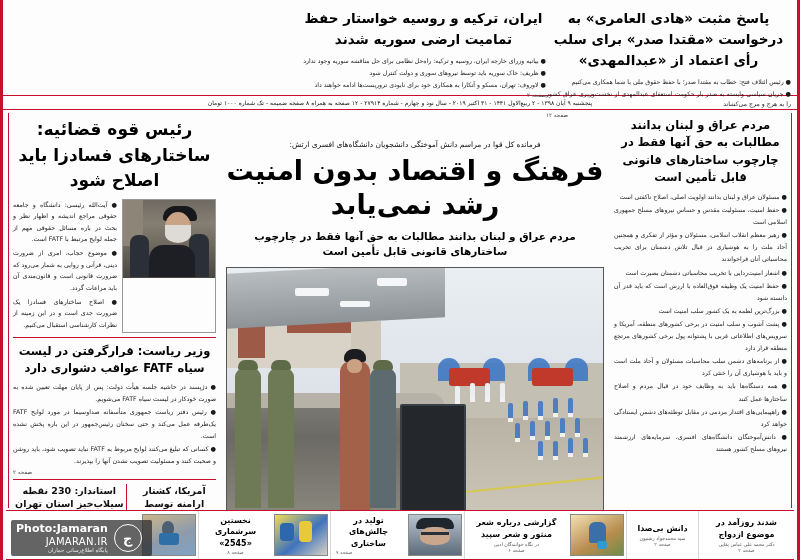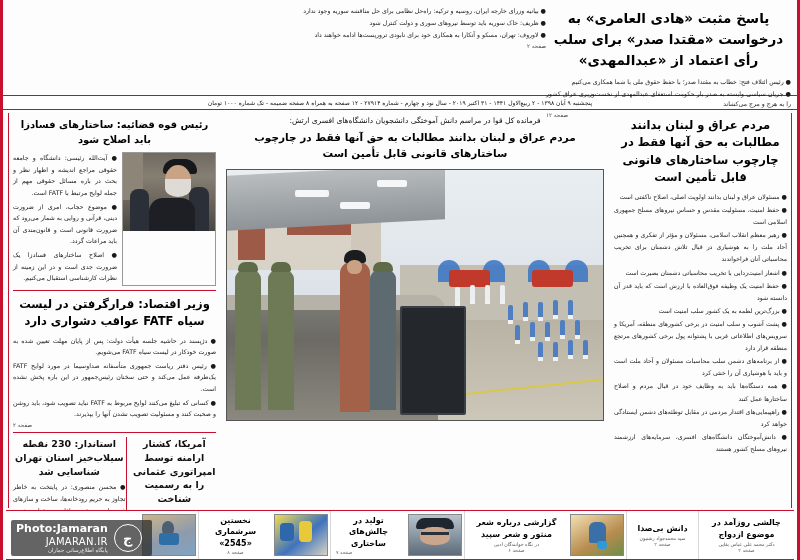--- a/index.html
+++ b/index.html
@@ -48,25 +48,25 @@
     border-top:1.2px solid #c8102e;border-bottom:1.2px solid #c8102e;
     height:13px;display:flex;align-items:center;justify-content:center;
     background:#fff;
   }
   .datebar span{font-size:6px;letter-spacing:.1px;color:#111;white-space:nowrap;}
   
   .body-grid{
     display:flex;height:398px;box-sizing:border-box;padding:3px 5px 0 5px;
   }
   .col-left{width:212px;flex:0 0 212px;border-left:1px solid #c8102e;padding:0 4px;box-sizing:border-box;}
-  .col-center{flex:1 1 auto;padding:0 6px;box-sizing:border-box;}
+  .col-center{flex:1 1 auto;padding:0 6px;box-sizing:border-box;margin-top:24px;}
   .col-right{width:182px;flex:0 0 182px;border-right:1px solid #c8102e;padding:0 4px;box-sizing:border-box;}
   
   .lead-hl{
-    font-size:10px;font-weight:bold;text-align:center;line-height:1.5;
+    font-size:17px;font-weight:bold;text-align:center;line-height:1.5;
     margin:4px 0 5px 0;color:#000;
   }
   .hl-rule{border-top:1px solid #c8102e;margin:4px 0;}
   .photo-box{
     border:1px solid #999;overflow:hidden;position:relative;
   }
   .judge-photo{
     width:100%;height:78px;display:block;
     background:linear-gradient(180deg,#6f6a62 0%,#857e72 30%,#4b4741 100%);
     position:relative;
@@ -196,20 +196,21 @@
       <div class="mast-head-title">پاسخ مثبت «هادی العامری» به درخواست «مقتدا صدر» برای سلب رأی اعتماد از «عبدالمهدی»</div>
       <div class="mast-bullets">
         <div>● رئیس ائتلاف فتح: خطاب به مقتدا صدر؛ با حفظ حقوق ملی با شما همکاری می‌کنیم</div>
         <div>● جریان سیاسی وابسته به صدر بار حکومت استعفای عبدالمهدی از نخست‌وزیری عراق کشور را به هرج و مرج می‌کشاند</div>
       </div>
       <div class="pageref left">صفحه ۱۲</div>
     </div>
 
 
     <div class="mast-side">
+      <div class="mast-head-title">ایران، ترکیه و روسیه خواستار حفظ تمامیت ارضی سوریه شدند</div>
       <div class="mast-bullets">
         <div>● بیانیه وزرای خارجه ایران، روسیه و ترکیه: راه‌حل نظامی برای حل مناقشه سوریه وجود ندارد</div>
         <div>● ظریف: خاک سوریه باید توسط نیروهای سوری و دولت کنترل شود</div>
         <div>● لاوروف: تهران، مسکو و آنکارا به همکاری خود برای نابودی تروریست‌ها ادامه خواهند داد</div>
       </div>
       <div class="pageref">صفحه ۲</div>
     </div>
   </div>
 
   <div class="datebar">
@@ -230,20 +231,21 @@
         <div>● پشت آشوب و سلب امنیت در برخی کشورهای منطقه، آمریکا و سرویس‌های اطلاعاتی غربی با پشتوانه پول برخی کشورهای مرتجع منطقه قرار دارد</div>
         <div>● از برنامه‌های دشمن سلب محاسبات مسئولان و آحاد ملت است و باید با هوشیاری آن را خنثی کرد</div>
         <div>● همه دستگاه‌ها باید به وظایف خود در قبال مردم و اصلاح ساختارها عمل کنند</div>
         <div>● راهپیمایی‌های اقتدار مردمی در مقابل توطئه‌های دشمن ایستادگی خواهد کرد</div>
         <div>● دانش‌آموختگان دانشگاه‌های افسری، سرمایه‌های ارزشمند نیروهای مسلح کشور هستند</div>
       </div>
     </div>
 
     <div class="col-center">
       <div class="kicker">فرمانده کل قوا در مراسم دانش آموختگی دانشجویان دانشگاه‌های افسری ارتش:</div>
+      <div class="main-hl">فرهنگ و اقتصاد بدون امنیت رشد نمی‌یابد</div>
       <div class="main-sub">مردم عراق و لبنان بدانند مطالبات به حق آنها فقط در چارچوب ساختارهای قانونی قابل تأمین است</div>
 
       <div class="main-photo">
         <div class="sky"></div>
         <div class="wall"></div>
         <div class="brick1"></div>
         <div class="brick2"></div>
         <div class="pillar"></div>
         <div class="canopy"></div>
         <div class="lightbar" style="top:8%;left:18%;width:9%;height:3%;"></div>
@@ -321,21 +323,21 @@
             <p>● آیت‌الله رئیسی: دانشگاه و جامعه حقوقی مراجع اندیشه و اظهار نظر و بحث در باره مسائل حقوقی مهم از جمله لوایح مرتبط با FATF است.</p>
             <p>● موضوع حجاب، امری از ضرورت دینی، قرآنی و روایی به شمار می‌رود که ضرورت قانونی است و قانون‌مندی آن باید مراعات گردد.</p>
             <p>● اصلاح ساختارهای فسادزا یک ضرورت جدی است و در این زمینه از نظرات کارشناسی استقبال می‌کنیم.</p>
           </div>
         </div>
       </div>
 
       <div class="hl-rule"></div>
 
       <div>
-        <div class="sub-hl">وزیر اقتصاد: قرارگرفتن در لیست سیاه FATF عواقب دشواری دارد</div>
+        <div class="sub-hl">وزیر ریاست: قرارگرفتن در لیست سیاه FATF عواقب دشواری دارد</div>
         <div class="body-text">
           <p>● دژپسند در حاشیه جلسه هیأت دولت: پس از پایان مهلت تعیین شده به صورت خودکار در لیست سیاه FATF می‌شویم.</p>
           <p>● رئیس دفتر ریاست جمهوری متأسفانه صداوسیما در مورد لوایح FATF یک‌طرفه عمل می‌کند و حتی سخنان رئیس‌جمهور در این باره پخش نشده است.</p>
           <p>● کسانی که تبلیغ می‌کنند لوایح مربوط به FATF نباید تصویب شود، باید روشن و صحبت کنند و مسئولیت تصویب نشدن آنها را بپذیرند.</p>
         </div>
         <div class="pageref left">صفحه ۲</div>
       </div>
 
       <div class="hl-rule"></div>
 
@@ -356,21 +358,21 @@
 
         </div>
       </div>
 
     </div>
   </div>
 
   <div class="bottom-strip">
 
     <div class="teaser" style="flex:0 0 96px;">
-      <div class="t-title">چالشی روزآمد در موضوع ازدواج</div>
+      <div class="t-title">شدند روزآمد در موضوع ازدواج</div>
       <div class="t-by">دکتر محمد علی عباس بقایی</div>
       <div class="t-page">صفحه ۲</div>
     </div>
 
     <div class="teaser" style="flex:0 0 72px;">
       <div class="t-title">دانش بی‌صدا</div>
       <div class="t-by">سید محمدجواد رشتیون</div>
       <div class="t-page">صفحه ۲</div>
     </div>
 

